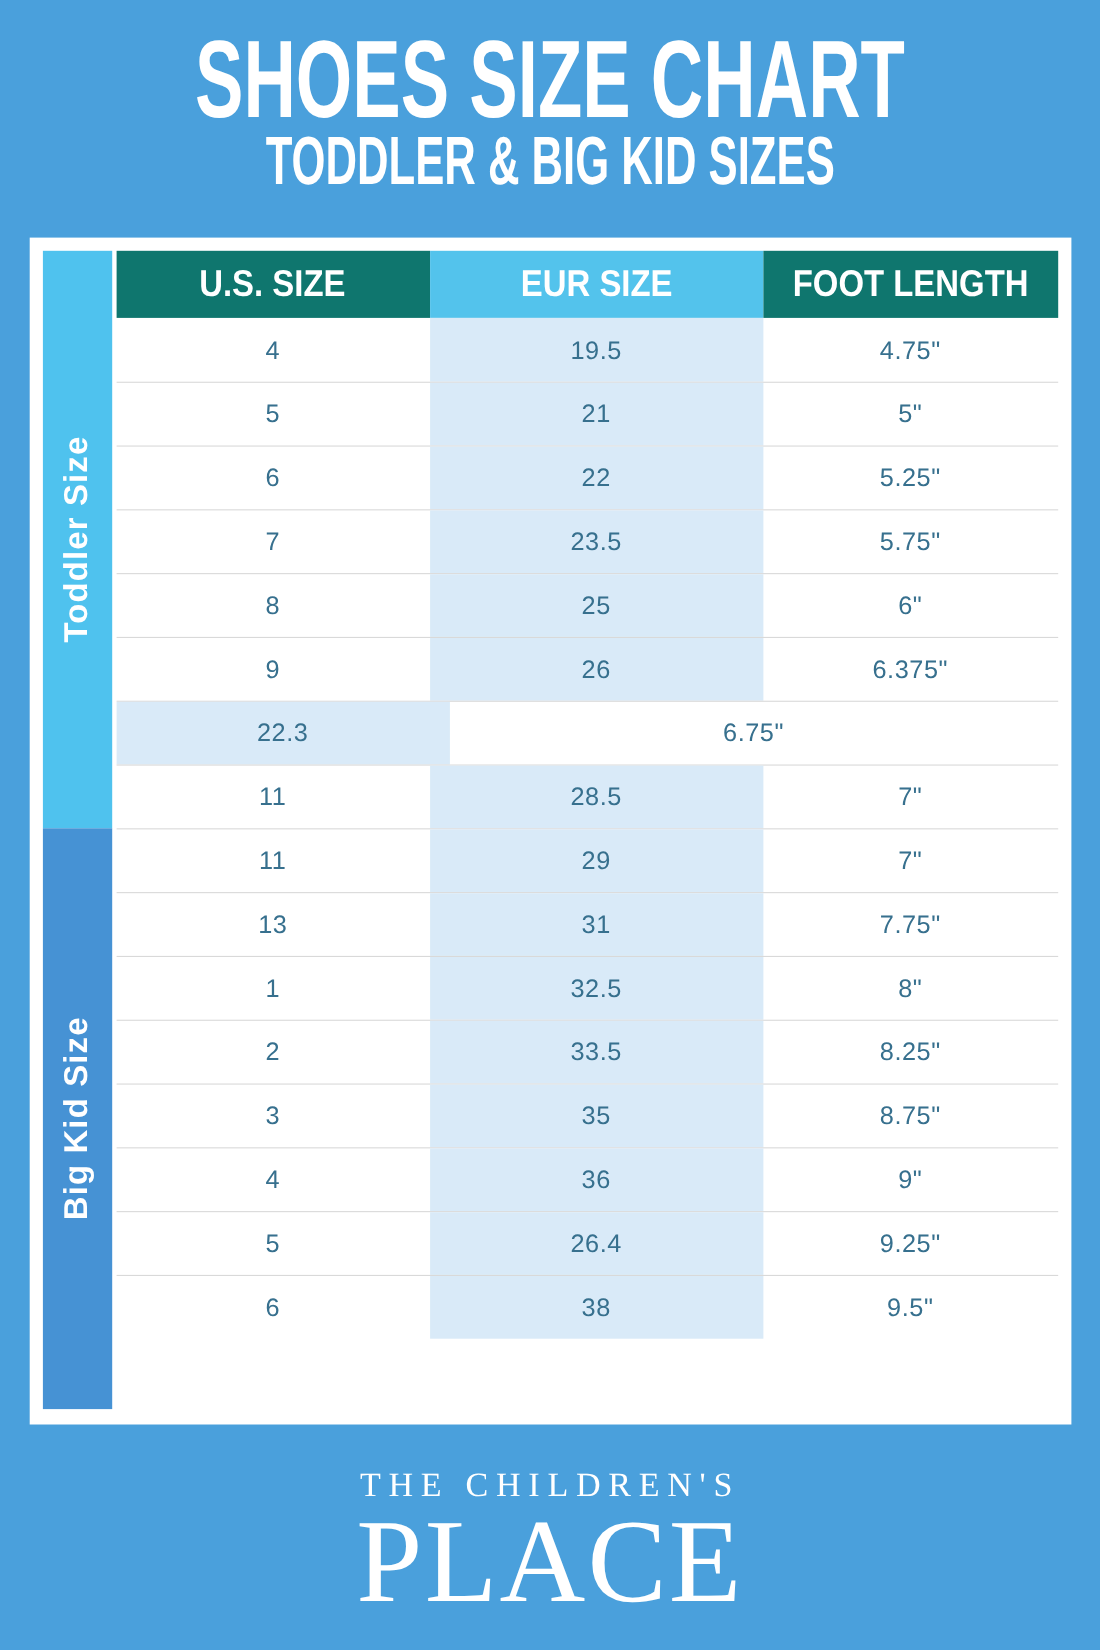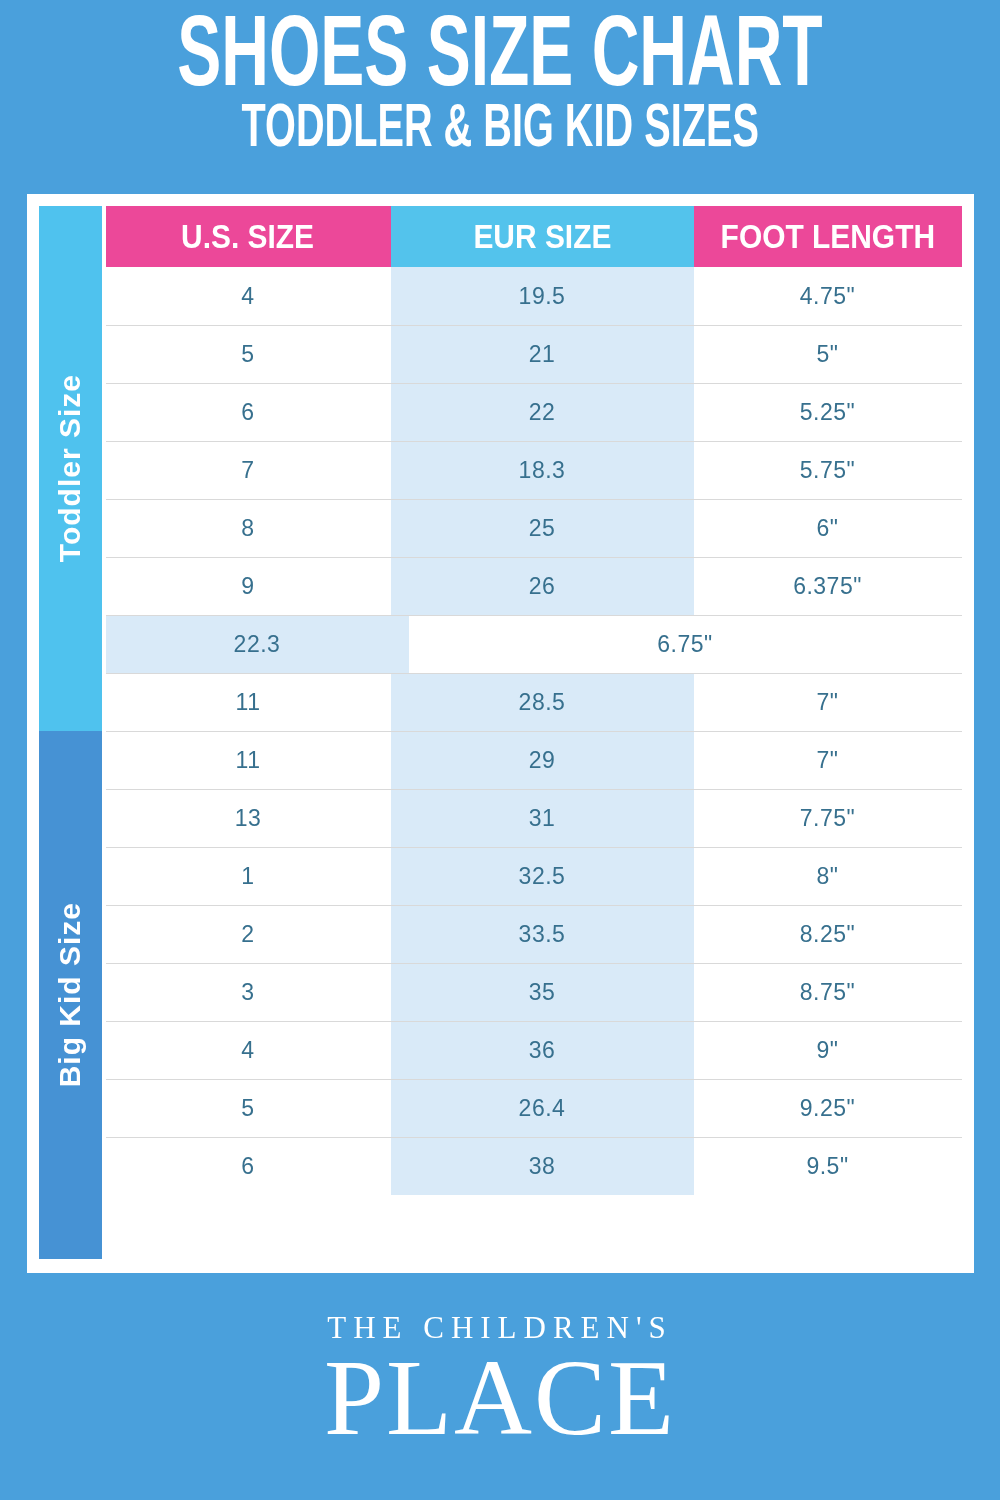--- a/index.html
+++ b/index.html
@@ -4,21 +4,21 @@
 <style>
   * { margin: 0; padding: 0; box-sizing: border-box; }
   html, body { width: 1000px; height: 1500px; }
   body {
     background: #4AA0DC;
     font-family: "Liberation Sans", sans-serif;
     overflow: hidden;
   }
 
   
-  .title-block { padding-top: 10px; text-align: center; }
+  .title-block { padding-top: 32px; text-align: center; }
   .title-main {
     display: block;
     color: #FFFFFF;
     font-weight: bold;
     font-size: 100px;
     line-height: 80px;
     white-space: nowrap;
   }
   .title-main > span { display: inline-block; transform: scaleX(0.66); transform-origin: center; }
   .title-sub {
@@ -62,21 +62,21 @@
 
   .size-table { flex: 1; display: flex; flex-direction: column; }
   .header-row { display: flex; height: 61px; }
   .header-cell {
     display: flex;
     align-items: center;
     justify-content: center;
     color: #FFFFFF;
     font-weight: bold;
     font-size: 34px;
-    background: #ec4899;
+    background: #0f766e;
     white-space: nowrap;
   }
   .header-cell > span { display: inline-block; transform: scaleX(0.88); transform-origin: center; }
   .header-cell.eur { background: #53C3EC; }
 
   .col-us   { flex: 0 0 285px; }
   .col-eur  { flex: 0 0 303px; }
   .col-foot { flex: 1; }
 
   .rows { display: flex; flex-direction: column; }
@@ -150,21 +150,21 @@
           <div class="cell col-eur">21</div>
           <div class="cell col-foot">5"</div>
         </div>
         <div class="row">
           <div class="cell col-us">6</div>
           <div class="cell col-eur">22</div>
           <div class="cell col-foot">5.25"</div>
         </div>
         <div class="row">
           <div class="cell col-us">7</div>
-          <div class="cell col-eur">18.3</div>
+          <div class="cell col-eur">23.5</div>
           <div class="cell col-foot">5.75"</div>
         </div>
         <div class="row">
           <div class="cell col-us">8</div>
           <div class="cell col-eur">25</div>
           <div class="cell col-foot">6"</div>
         </div>
         <div class="row">
           <div class="cell col-us">9</div>
           <div class="cell col-eur">26</div>

